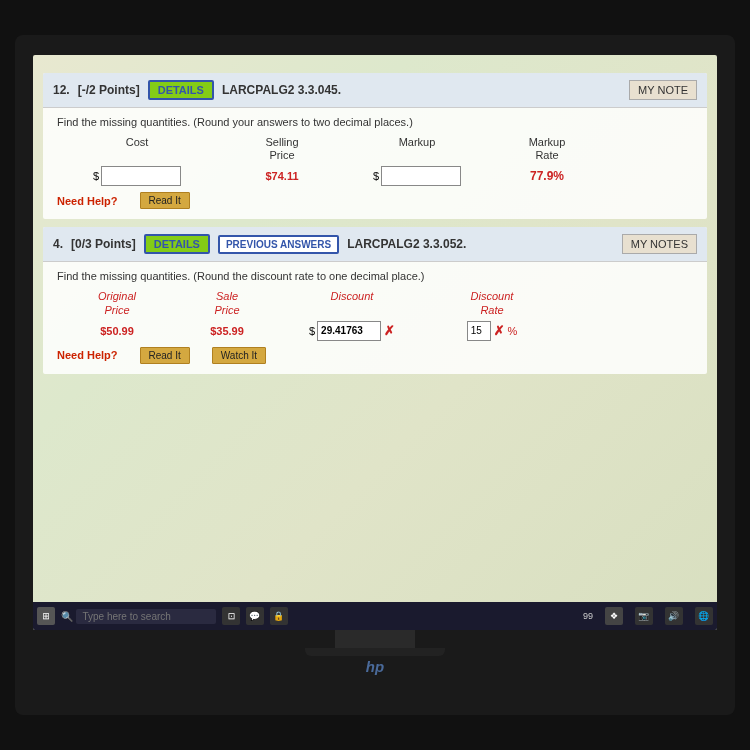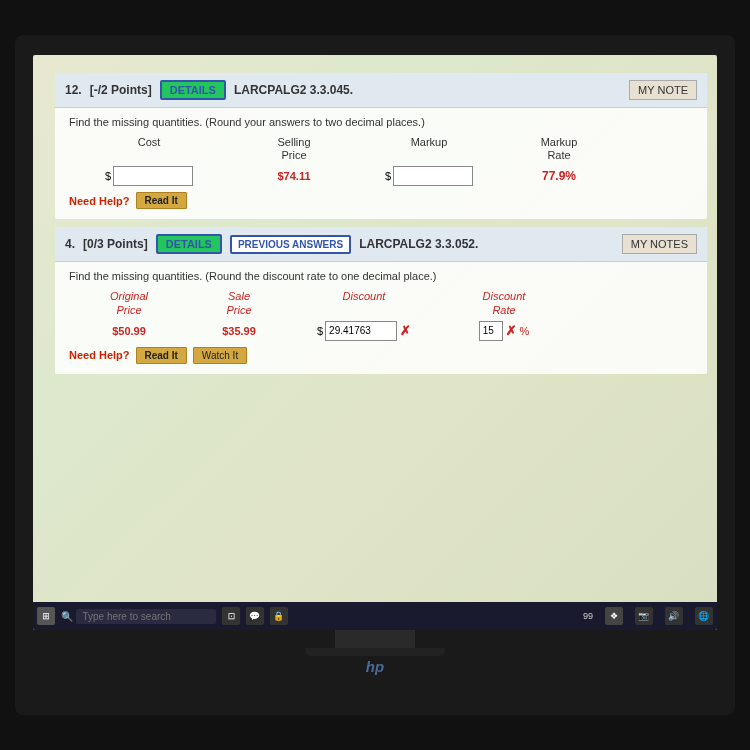--- a/index.html
+++ b/index.html
@@ -21,21 +21,21 @@
       height: 680px;
       display: flex;
       flex-direction: column;
       align-items: center;
     }
     .screen {
       background: linear-gradient(135deg, #e8e8d0 0%, #dde8cc 30%, #e0e4c8 60%, #d8dfc0 100%);
       width: 100%;
       flex: 1;
       border-radius: 2px;
-      padding: 12px 0 0 12px;
+      padding: 12px 0 0 0;
       overflow: hidden;
       position: relative;
     }
     .monitor-stand {
       width: 80px;
       height: 18px;
       background: #2a2a2a;
       margin-top: 0;
     }
     .monitor-base {
@@ -57,21 +57,21 @@
       align-items: center;
       gap: 8px;
       border-bottom: 1px solid #ccc;
     }
     .q-number {
       font-size: 12px;
       font-weight: bold;
       color: #333;
     }
     .badge-details {
-      background: #22c55e;
+      background: #84cc16;
       border: 2px solid #3355aa;
       color: #3355aa;
       font-size: 11px;
       font-weight: bold;
       padding: 2px 8px;
       border-radius: 2px;
     }
     .badge-prev {
       background: white;
       border: 2px solid #3355aa;
@@ -151,37 +151,36 @@
       font-weight: bold;
     }
     .markup-rate {
       color: #cc2222;
       font-size: 12px;
       font-weight: bold;
     }
     .need-help-row {
       display: flex;
       align-items: center;
-      gap: 6px;
+      gap: 22px;
       margin-top: 6px;
     }
     .need-help-label {
       color: #cc2200;
       font-size: 11px;
       font-weight: bold;
     }
     .btn-read {
       background: #d4a840;
       border: 1px solid #b08020;
       color: #222;
       font-size: 10px;
       padding: 2px 8px;
       cursor: pointer;
       border-radius: 1px;
-      font-weight: bold;
     }
     .btn-watch {
       background: #d4a840;
       border: 1px solid #b08020;
       color: #222;
       font-size: 10px;
       padding: 2px 8px;
       cursor: pointer;
       border-radius: 1px;
     }
@@ -238,23 +237,24 @@
       gap: 12px;
     }
     .taskbar-text {
       color: #ccc;
       font-size: 9px;
     }
     .discount-input {
       border: 1px solid #888;
       background: white;
       height: 20px;
-      width: 72px;
+      width: 64px;
       font-size: 10px;
       padding: 0 3px;
+      font-weight: bold;
     }
     .rate-input {
       border: 1px solid #888;
       background: white;
       height: 20px;
       width: 24px;
       font-size: 10px;
       padding: 0 3px;
     }
   </style>

